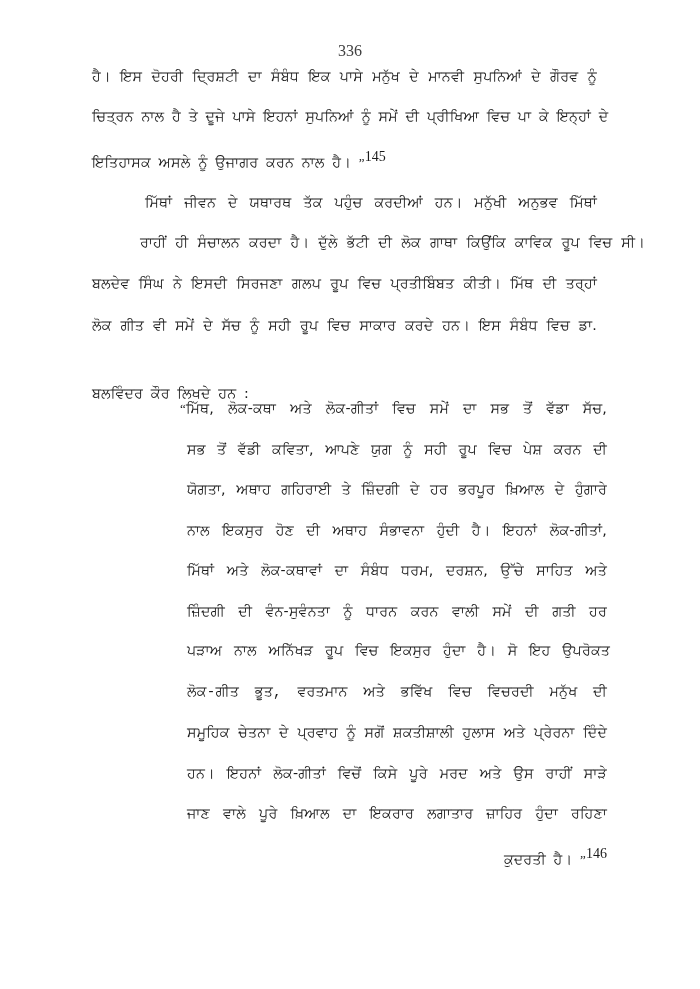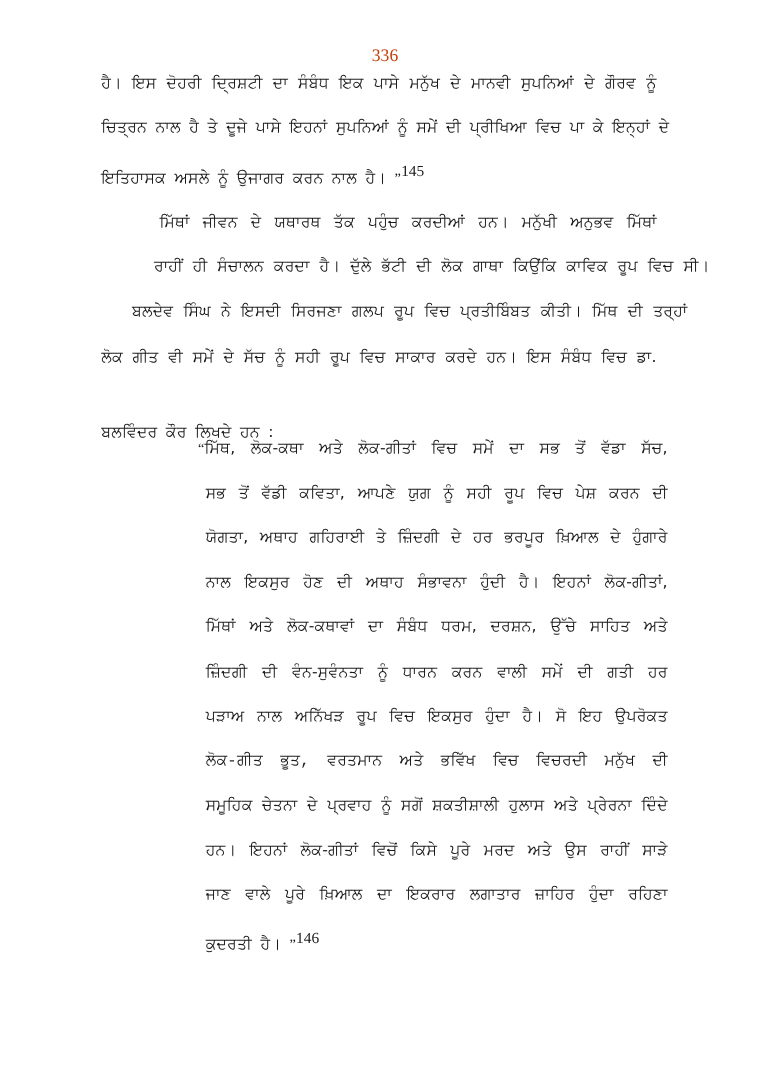--- a/index.html
+++ b/index.html
@@ -16,33 +16,33 @@
       font-family: "DejaVu Sans", "Liberation Sans", sans-serif;
     }
     .page-number {
       position: absolute;
       top: 42px;
       left: 0;
       width: 700px;
       text-align: center;
       font-family: "Liberation Serif", "DejaVu Serif", serif;
       font-size: 16px;
-      color: #c2410c;
+      color: #404040;
     }
     .line {
       position: absolute;
       white-space: nowrap;
       font-size: 14.2px;
       letter-spacing: 0.2px;
       word-spacing: 3px;
       height: 22px;
       line-height: 22px;
     }
     .body-line { left: 92px; width: 505px; }
-    .quote-line { left: 187px; width: 420px; }
+    .quote-line { left: 187px; width: 420px; text-align: right; }
     .justify {
       text-align: justify;
       text-align-last: justify;
     }
     .sup {
       font-family: "Liberation Serif", "DejaVu Serif", serif;
       font-size: 14px;
       vertical-align: 6px;
       letter-spacing: 0;
     }
@@ -63,35 +63,35 @@
     <div class="line body-line justify" style="top:105px;">ਚਿਤ੍ਰਨ ਨਾਲ ਹੈ ਤੇ ਦੂਜੇ ਪਾਸੇ ਇਹਨਾਂ ਸੁਪਨਿਆਂ ਨੂੰ ਸਮੇਂ ਦੀ ਪ੍ਰੀਖਿਆ ਵਿਚ ਪਾ ਕੇ ਇਨ੍ਹਾਂ ਦੇ</div>
     <div class="line body-line" style="top:146px;">
       <span>ਇਤਿਹਾਸਕ ਅਸਲੇ ਨੂੰ ਉਜਾਗਰ ਕਰਨ ਨਾਲ ਹੈ।</span>
       <span class="qmark">”</span><span class="sup">145</span>
     </div>
   </div>
 
   <div>
     <div class="line justify" style="top:191px; left:145px; width:452px;">ਮਿੱਥਾਂ ਜੀਵਨ ਦੇ ਯਥਾਰਥ ਤੱਕ ਪਹੁੰਚ ਕਰਦੀਆਂ ਹਨ। ਮਨੁੱਖੀ ਅਨੁਭਵ ਮਿੱਥਾਂ</div>
     <div class="line body-line justify" style="top:231px;margin-left:48px;">ਰਾਹੀਂ ਹੀ ਸੰਚਾਲਨ ਕਰਦਾ ਹੈ। ਦੁੱਲੇ ਭੱਟੀ ਦੀ ਲੋਕ ਗਾਥਾ ਕਿਉਂਕਿ ਕਾਵਿਕ ਰੂਪ ਵਿਚ ਸੀ।</div>
-    <div class="line body-line justify" style="top:272px;margin-left:28px;">ਬਲਦੇਵ ਸਿੰਘ ਨੇ ਇਸਦੀ ਸਿਰਜਣਾ ਗਲਪ ਰੂਪ ਵਿਚ ਪ੍ਰਤੀਬਿੰਬਤ ਕੀਤੀ। ਮਿੱਥ ਦੀ ਤਰ੍ਹਾਂ</div>
+    <div class="line body-line justify" style="top:272px;">ਬਲਦੇਵ ਸਿੰਘ ਨੇ ਇਸਦੀ ਸਿਰਜਣਾ ਗਲਪ ਰੂਪ ਵਿਚ ਪ੍ਰਤੀਬਿੰਬਤ ਕੀਤੀ। ਮਿੱਥ ਦੀ ਤਰ੍ਹਾਂ</div>
     <div class="line body-line justify" style="top:314px;">ਲੋਕ ਗੀਤ ਵੀ ਸਮੇਂ ਦੇ ਸੱਚ ਨੂੰ ਸਹੀ ਰੂਪ ਵਿਚ ਸਾਕਾਰ ਕਰਦੇ ਹਨ। ਇਸ ਸੰਬੰਧ ਵਿਚ ਡਾ.</div>
     <div class="line body-line" style="top:352px;margin-top:30px;">ਬਲਵਿੰਦਰ ਕੌਰ ਲਿਖਦੇ ਹਨ :</div>
   </div>
 
   <div>
     <div class="line quote-line justify" style="top:397px; left:180px; width:427px;">
       <span class="qmark">“</span><span>ਮਿੱਥ, ਲੋਕ-ਕਥਾ ਅਤੇ ਲੋਕ-ਗੀਤਾਂ ਵਿਚ ਸਮੇਂ ਦਾ ਸਭ ਤੋਂ ਵੱਡਾ ਸੱਚ,</span>
     </div>
     <div class="line quote-line justify" style="top:438px;">ਸਭ ਤੋਂ ਵੱਡੀ ਕਵਿਤਾ, ਆਪਣੇ ਯੁਗ ਨੂੰ ਸਹੀ ਰੂਪ ਵਿਚ ਪੇਸ਼ ਕਰਨ ਦੀ</div>
     <div class="line quote-line justify" style="top:478px;">ਯੋਗਤਾ, ਅਥਾਹ ਗਹਿਰਾਈ ਤੇ ਜ਼ਿੰਦਗੀ ਦੇ ਹਰ ਭਰਪੂਰ ਖ਼ਿਆਲ ਦੇ ਹੁੰਗਾਰੇ</div>
     <div class="line quote-line justify" style="top:519px;">ਨਾਲ ਇਕਸੁਰ ਹੋਣ ਦੀ ਅਥਾਹ ਸੰਭਾਵਨਾ ਹੁੰਦੀ ਹੈ। ਇਹਨਾਂ ਲੋਕ-ਗੀਤਾਂ,</div>
     <div class="line quote-line justify" style="top:559px;">ਮਿੱਥਾਂ ਅਤੇ ਲੋਕ-ਕਥਾਵਾਂ ਦਾ ਸੰਬੰਧ ਧਰਮ, ਦਰਸ਼ਨ, ਉੱਚੇ ਸਾਹਿਤ ਅਤੇ</div>
     <div class="line quote-line justify" style="top:600px;">ਜ਼ਿੰਦਗੀ ਦੀ ਵੰਨ-ਸੁਵੰਨਤਾ ਨੂੰ ਧਾਰਨ ਕਰਨ ਵਾਲੀ ਸਮੇਂ ਦੀ ਗਤੀ ਹਰ</div>
-    <div class="line quote-line justify" style="top:640px;">ਪੜਾਅ ਨਾਲ ਅਨਿੱਖੜ ਰੂਪ ਵਿਚ ਇਕਸੁਰ ਹੁੰਦਾ ਹੈ। ਸੋ ਇਹ ਉਪਰੋਕਤ</div>
+    <div class="line quote-line justify" style="top:640px;font-family:Liberation Mono, monospace;">ਪੜਾਅ ਨਾਲ ਅਨਿੱਖੜ ਰੂਪ ਵਿਚ ਇਕਸੁਰ ਹੁੰਦਾ ਹੈ। ਸੋ ਇਹ ਉਪਰੋਕਤ</div>
     <div class="line quote-line justify" style="top:681px;font-family:Liberation Mono, monospace;">ਲੋਕ-ਗੀਤ ਭੂਤ, ਵਰਤਮਾਨ ਅਤੇ ਭਵਿੱਖ ਵਿਚ ਵਿਚਰਦੀ ਮਨੁੱਖ ਦੀ</div>
     <div class="line quote-line justify" style="top:721px;">ਸਮੂਹਿਕ ਚੇਤਨਾ ਦੇ ਪ੍ਰਵਾਹ ਨੂੰ ਸਗੋਂ ਸ਼ਕਤੀਸ਼ਾਲੀ ਹੁਲਾਸ ਅਤੇ ਪ੍ਰੇਰਨਾ ਦਿੰਦੇ</div>
     <div class="line quote-line justify" style="top:762px;">ਹਨ। ਇਹਨਾਂ ਲੋਕ-ਗੀਤਾਂ ਵਿਚੋਂ ਕਿਸੇ ਪੂਰੇ ਮਰਦ ਅਤੇ ਉਸ ਰਾਹੀਂ ਸਾੜੇ</div>
     <div class="line quote-line justify" style="top:802px;">ਜਾਣ ਵਾਲੇ ਪੂਰੇ ਖ਼ਿਆਲ ਦਾ ਇਕਰਾਰ ਲਗਾਤਾਰ ਜ਼ਾਹਿਰ ਹੁੰਦਾ ਰਹਿਣਾ</div>
     <div class="line quote-line" style="top:843px;">
       <span>ਕੁਦਰਤੀ ਹੈ।</span>
       <span class="qmark">”</span><span class="sup">146</span>
     </div>
   </div>
 

